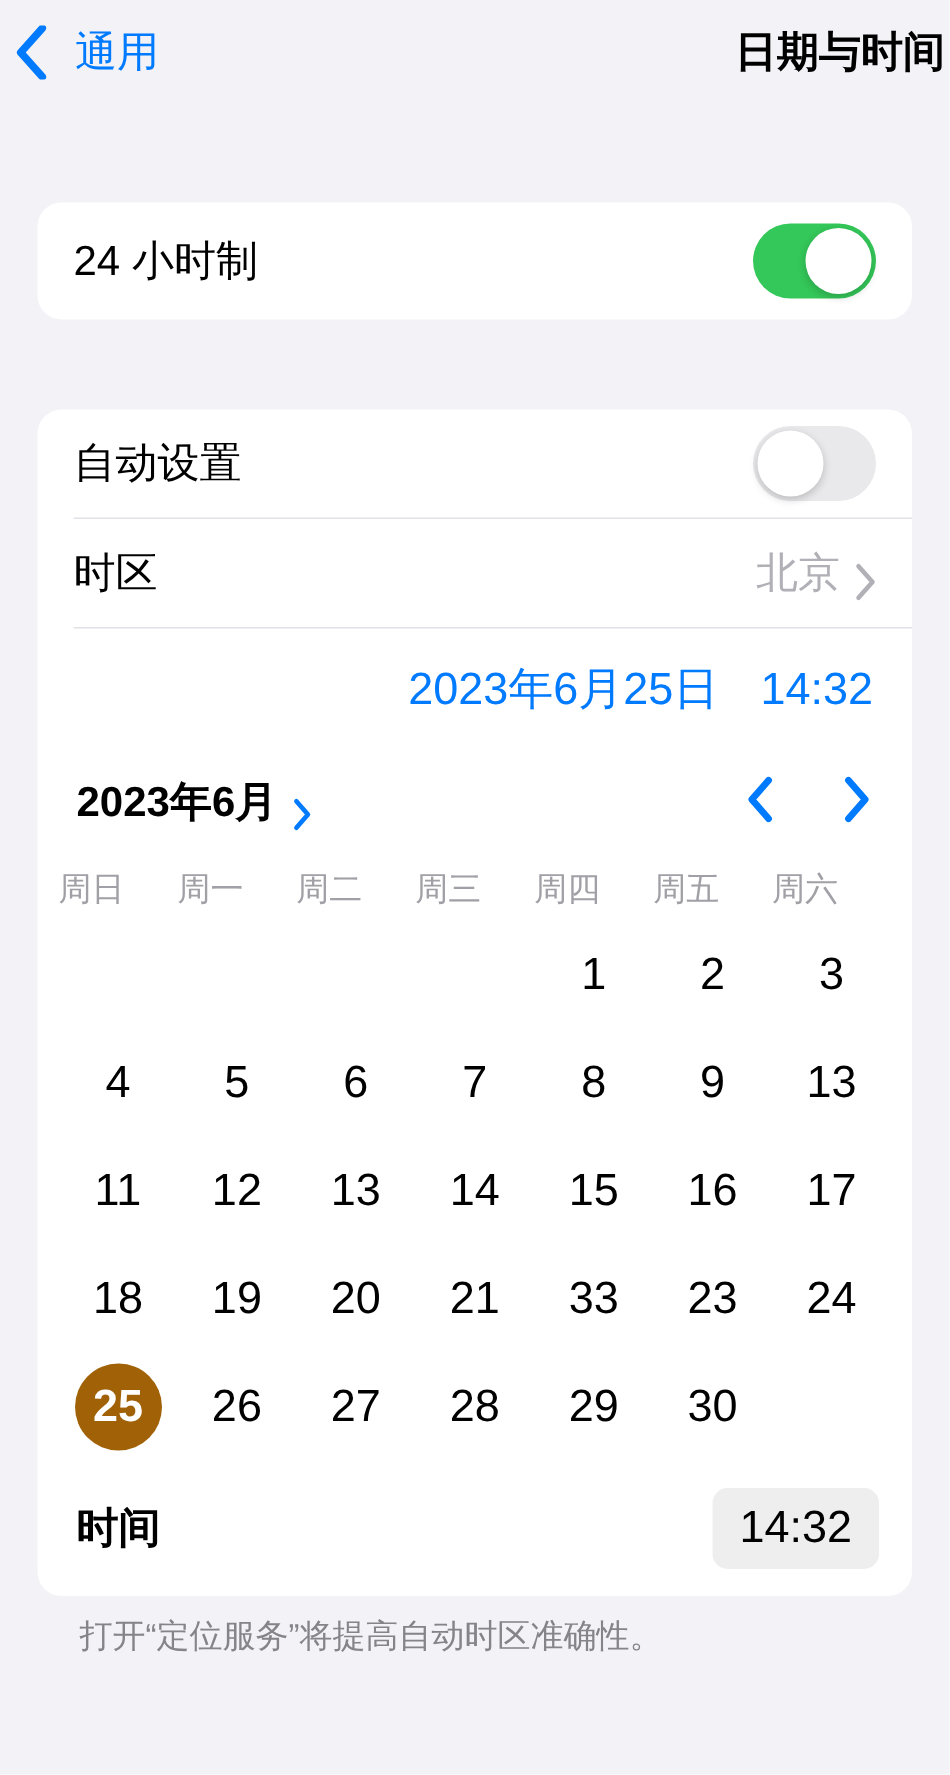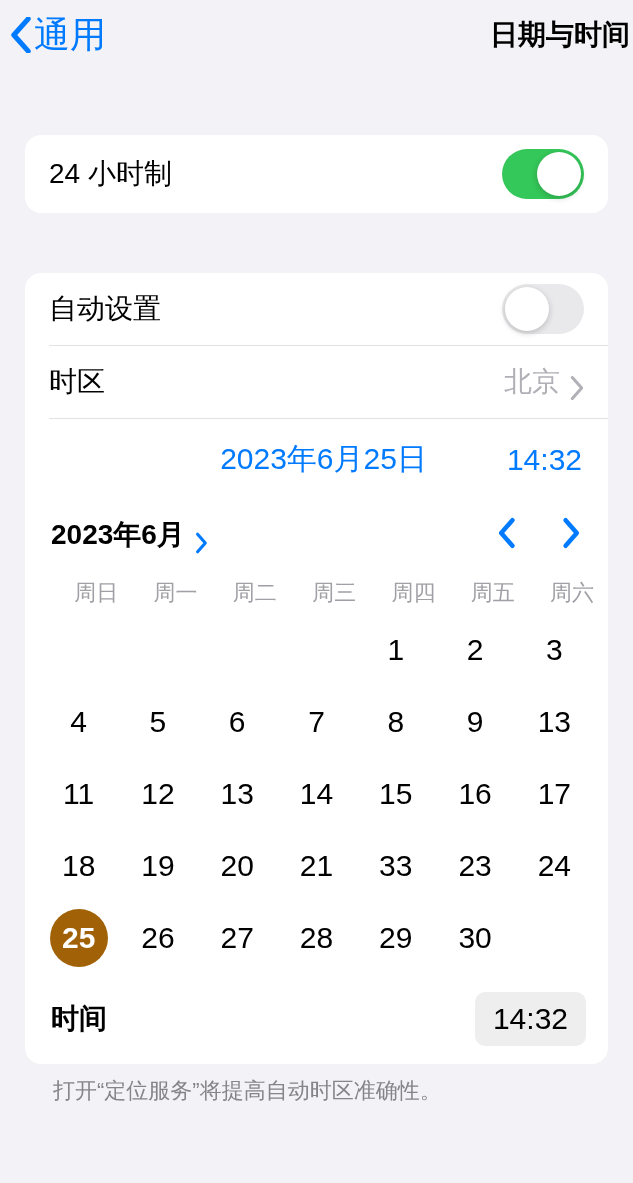--- a/index.html
+++ b/index.html
@@ -17,22 +17,23 @@
       height: 70px;
       display: flex;
       align-items: center;
       position: relative;
       padding: 0 10px;
     }
     .back {
       display: flex;
       align-items: center;
       color: #007aff;
-      font-size: 36px;
-      cursor: pointer;
+      font-size: 28px;
+      cursor: pointer;
+      gap: 16px;
     }
     .back svg { width: 22px; height: 36px; margin-right: 2px; }
     .title {
       position: absolute;
       left: 0; right: 3px;
       text-align: right;
       font-size: 28px;
       font-weight: 600;
       pointer-events: none;
     }
@@ -90,21 +91,21 @@
       color: #b0b0b6;
       font-size: 28px;
     }
     .tz-right svg { width: 14px; height: 26px; margin-left: 10px; }
 
     
     .summary {
       display: flex;
       align-items: center;
       justify-content: flex-end;
-      gap: 80px;
+      gap: 28px;
       padding: 20px 26px 0 0;
       color: #007aff;
       font-size: 30px;
     }
 
     
     .cal-head {
       display: flex;
       align-items: center;
       justify-content: space-between;
@@ -123,21 +124,21 @@
       gap: 46px;
     }
     .cal-nav .navbtn { cursor: pointer; }
     .cal-nav svg { width: 20px; height: 32px; }
 
     
     .weekdays {
       display: grid;
       grid-template-columns: repeat(7, 1fr);
       padding: 24px 14px 6px 14px;
-      text-align: right;
+      text-align: left;
     }
     .weekdays div {
       color: #a0a0a6;
       font-size: 22px;
     }
 
     
     .days {
       display: grid;
       grid-template-columns: repeat(7, 1fr);

